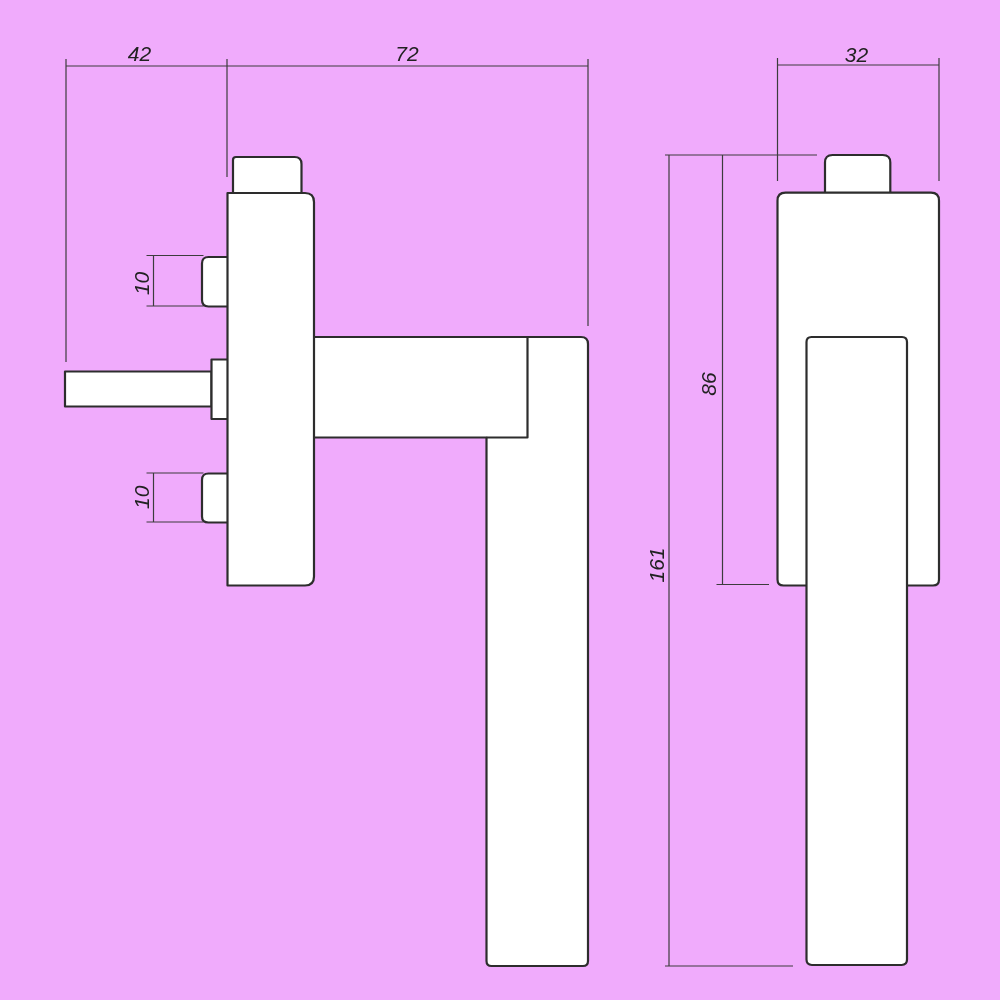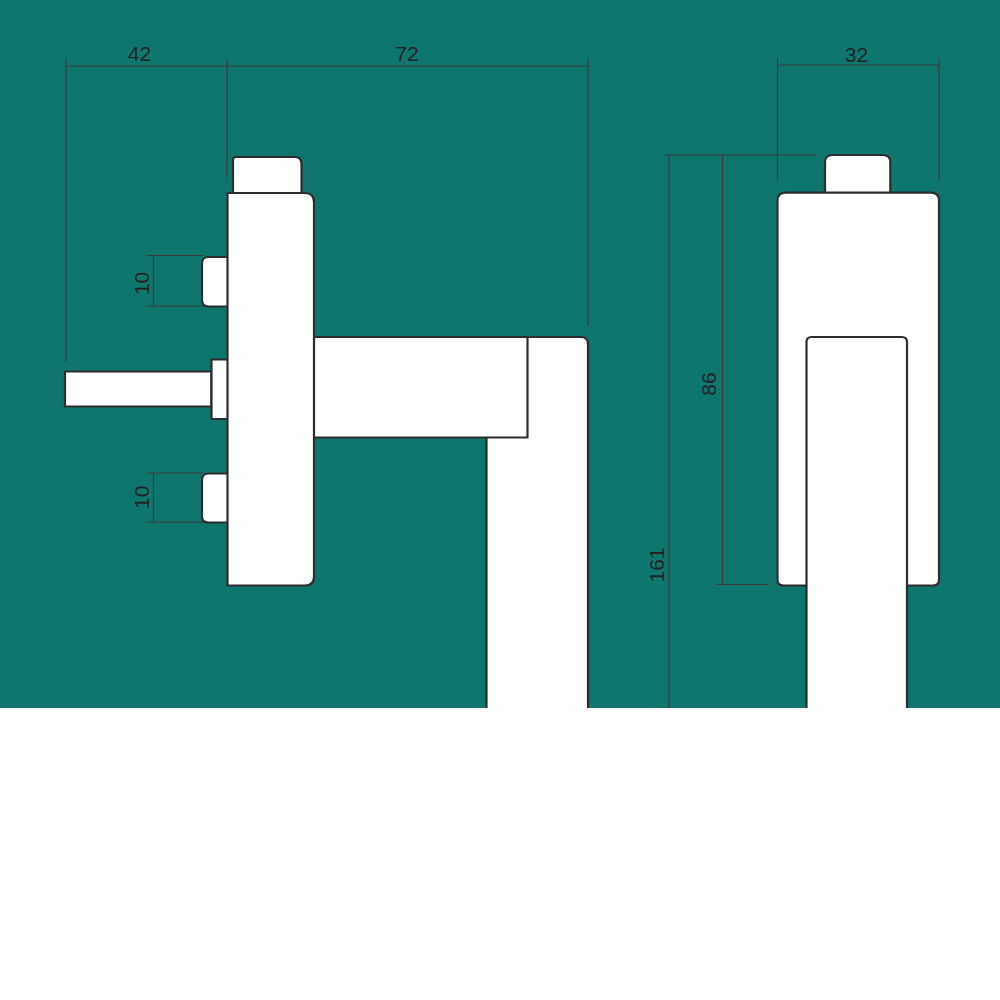--- a/index.html
+++ b/index.html
@@ -1,16 +1,16 @@
 <!DOCTYPE html>
 <html><head>
 <meta charset="utf-8">
 <style>
   html,body{margin:0;padding:0;background:#ffffff;}
-  .wrap{width:1000px;height:708px;position:relative;background:#0f766e;}
+  .wrap{width:1000px;height:1000px;position:relative;background:#f0abfc;font-style:italic;}
   svg{position:absolute;left:0;top:0;}
   text{font-family:"Liberation Sans",sans-serif;fill:#222222;font-size:21px;}
 </style>
 </head>
 <body>
 <div class="wrap">
 <svg width="1000" height="1000" viewBox="0 0 1000 1000">
   <g fill="none" stroke="#3c3c3c" stroke-width="1.2">
 
     <path d="M66,66 H588"></path>

